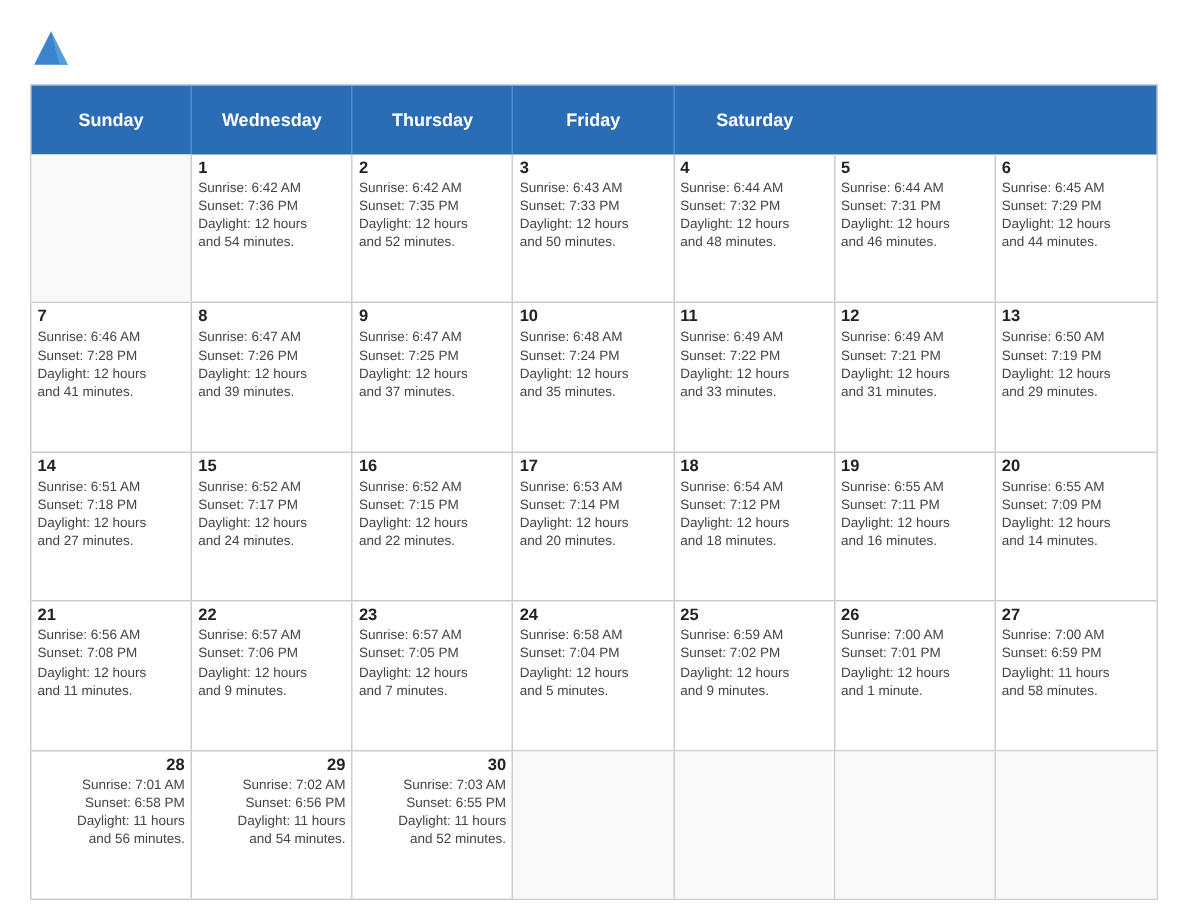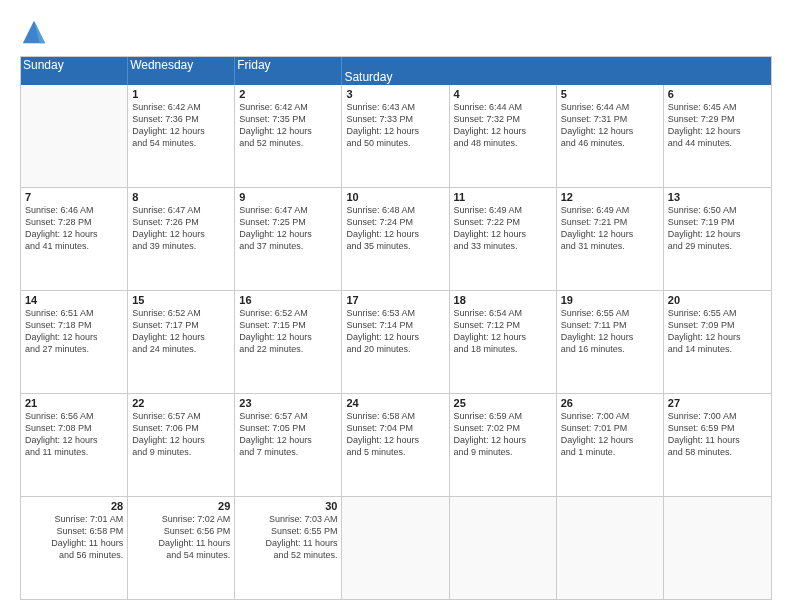--- a/index.html
+++ b/index.html
@@ -62,26 +62,26 @@
       border: 1px solid #ccc;
     }
     .cal-header-row {
       display: grid;
       grid-template-columns: repeat(7, 1fr);
       background: #2a6db5;
     }
     .cal-header-cell {
       color: #fff;
       font-size: 12px;
-      font-weight: normal;
-      text-align: left;
-      padding: 1px 2px;
+      font-weight: bold;
+      text-align: center;
+      padding: 16px 2px;
       border-right: 1px solid #4a8dd5;
     }
-    .cal-header-cell:last-child { border-right: none; margin-top: 12px; }
+    .cal-header-cell:last-child { border-right: none; }
     .cal-body {
       display: flex;
       flex-direction: column;
       flex: 1;
     }
     .cal-week {
       display: grid;
       grid-template-columns: repeat(7, 1fr);
       flex: 1;
       border-bottom: 1px solid #ccc;
@@ -129,20 +129,21 @@
     <div class="title-block">
       <h1></h1>
       <h2></h2>
     </div>
   </div>
 
   <div class="calendar">
     <div class="cal-header-row" id="cal-header">
         <div class="cal-header-cell">Sunday</div>
         <div class="cal-header-cell">Wednesday</div>
+        <div class="cal-header-cell">Thursday</div>
         <div class="cal-header-cell">Friday</div>
         <div class="cal-header-cell">Saturday</div>
       </div>
     <div class="cal-body" id="cal-body">
         <div class="cal-week">
           <div class="cal-cell empty"></div>
           <div class="cal-cell">
             <span class="day-num">1</span>
             <span class="cell-line">Sunrise: 6:42 AM</span>
             <span class="cell-line">Sunset: 7:36 PM</span>

